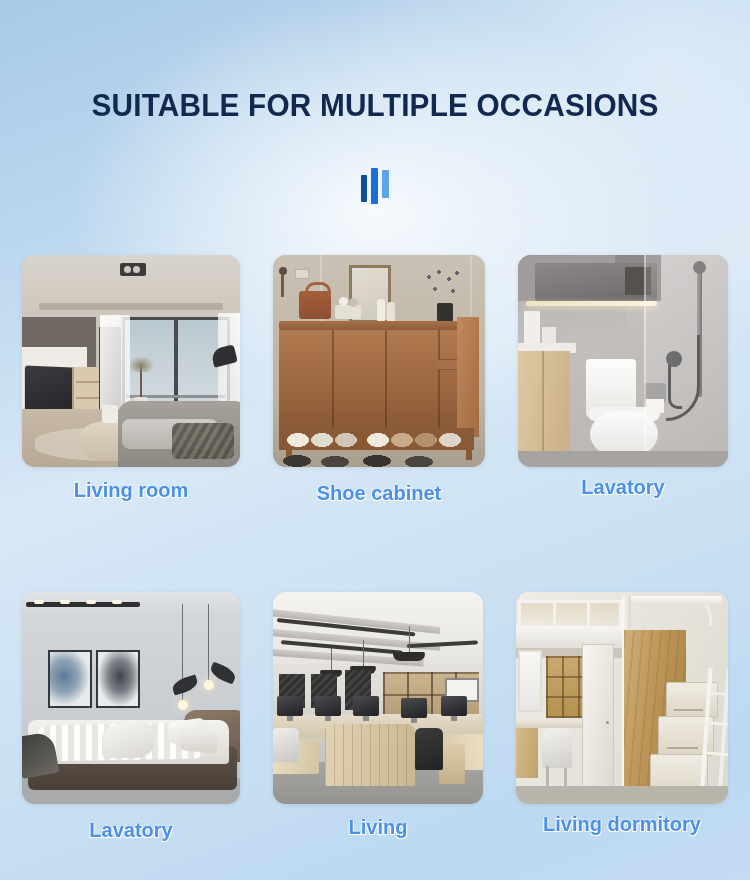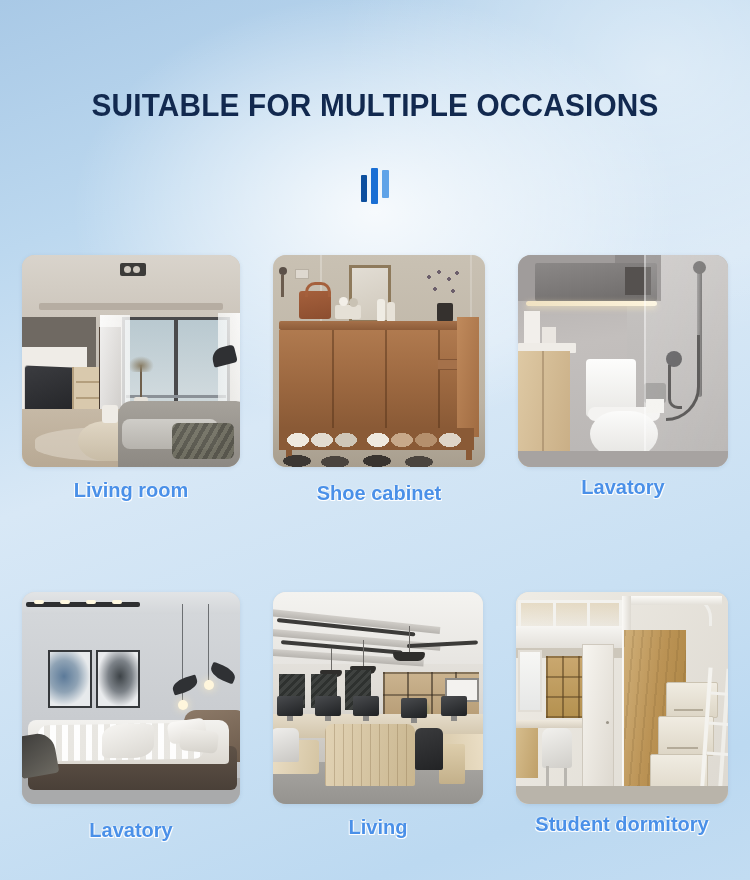--- a/index.html
+++ b/index.html
@@ -483,17 +483,17 @@
             <i class="p dcab"></i>
             <i class="p chair"></i>
           <i class="p wardr"></i>
           <i class="p step s1"></i>
             <i class="p step s2"></i>
             <i class="p step s3"></i>
           <i class="p ladder"></i>
           <i class="p floor"></i>
         </div>
       </div>
-      <div class="card-caption shift-up">Student dormitory</div>
+      <div class="card-caption shift-up">Living dormitory</div>
     </div>
 
   </div>
 </div>
 
 </body></html>

